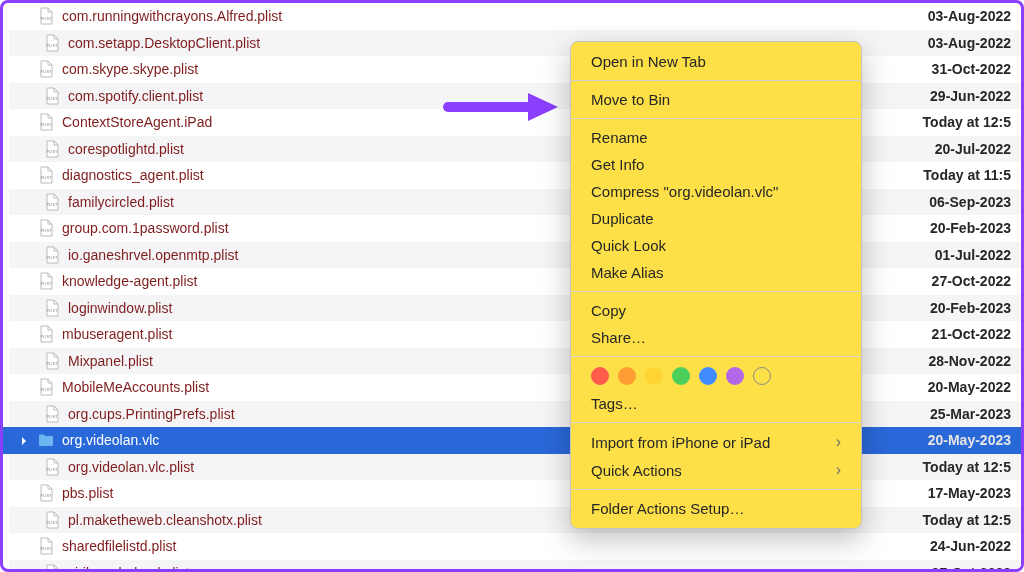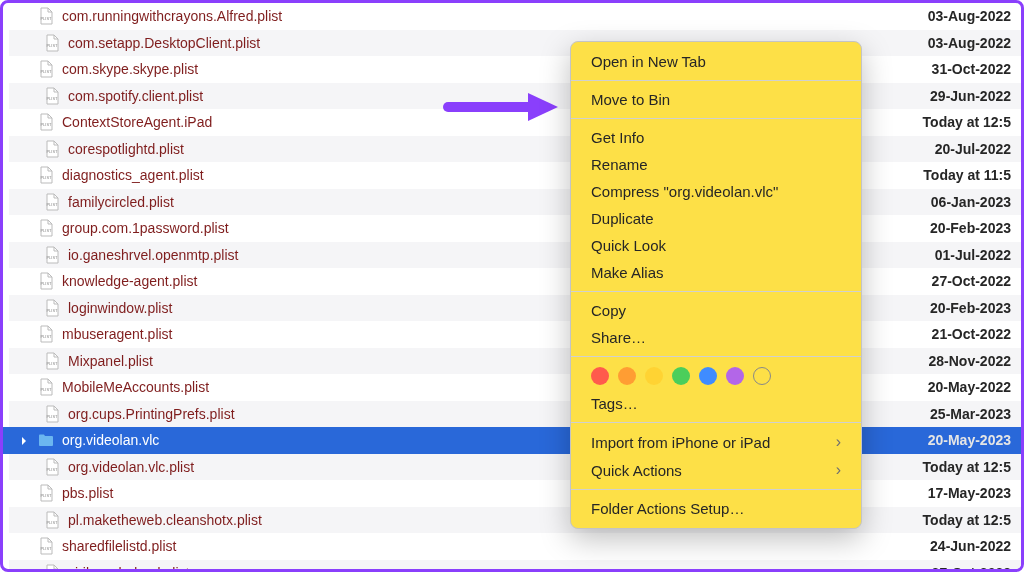--- a/index.html
+++ b/index.html
@@ -222,21 +222,21 @@
     </div>
     <div class="file-row alt">
       <div class="file-icon">
         <svg viewBox="0 0 14 18" fill="none">
           <path d="M2 1 L9 1 L13 5 L13 17 L2 17 Z" fill="#fff" stroke="#bbb" stroke-width="1"></path>
           <path d="M9 1 L9 5 L13 5" fill="none" stroke="#bbb" stroke-width="1"></path>
           <text x="7" y="13" font-size="4" fill="#888" text-anchor="middle" font-family="sans-serif">PLIST</text>
         </svg>
       </div>
       <div class="filename">familycircled.plist</div>
-      <div class="date">06-Jan-2023</div>
+      <div class="date">06-Sep-2023</div>
     </div>
     <div class="file-row">
       <div class="file-icon">
         <svg viewBox="0 0 14 18" fill="none">
           <path d="M2 1 L9 1 L13 5 L13 17 L2 17 Z" fill="#fff" stroke="#bbb" stroke-width="1"></path>
           <path d="M9 1 L9 5 L13 5" fill="none" stroke="#bbb" stroke-width="1"></path>
           <text x="7" y="13" font-size="4" fill="#888" text-anchor="middle" font-family="sans-serif">PLIST</text>
         </svg>
       </div>
       <div class="filename">group.com.1password.plist</div>
@@ -391,22 +391,22 @@
     <path d="M5 20 L95 20" stroke="#8a3ffc" stroke-width="10" stroke-linecap="round"></path>
     <path d="M85 6 L115 20 L85 34 Z" fill="#8a3ffc"></path>
   </svg>
 </div>
 
 <div class="context-menu">
   <div class="menu-item">Open in New Tab</div>
   <div class="menu-divider"></div>
   <div class="menu-item">Move to Bin</div>
   <div class="menu-divider"></div>
+  <div class="menu-item">Rename</div>
   <div class="menu-item">Get Info</div>
-  <div class="menu-item">Rename</div>
   <div class="menu-item">Compress "org.videolan.vlc"</div>
   <div class="menu-item">Duplicate</div>
   <div class="menu-item">Quick Look</div>
   <div class="menu-item">Make Alias</div>
   <div class="menu-divider"></div>
   <div class="menu-item">Copy</div>
   <div class="menu-item">Share…</div>
   <div class="menu-divider"></div>
   <div class="tag-colors">
     <div class="tag-circle" id="tag-red" style="background: rgb(255, 91, 76);"></div>

